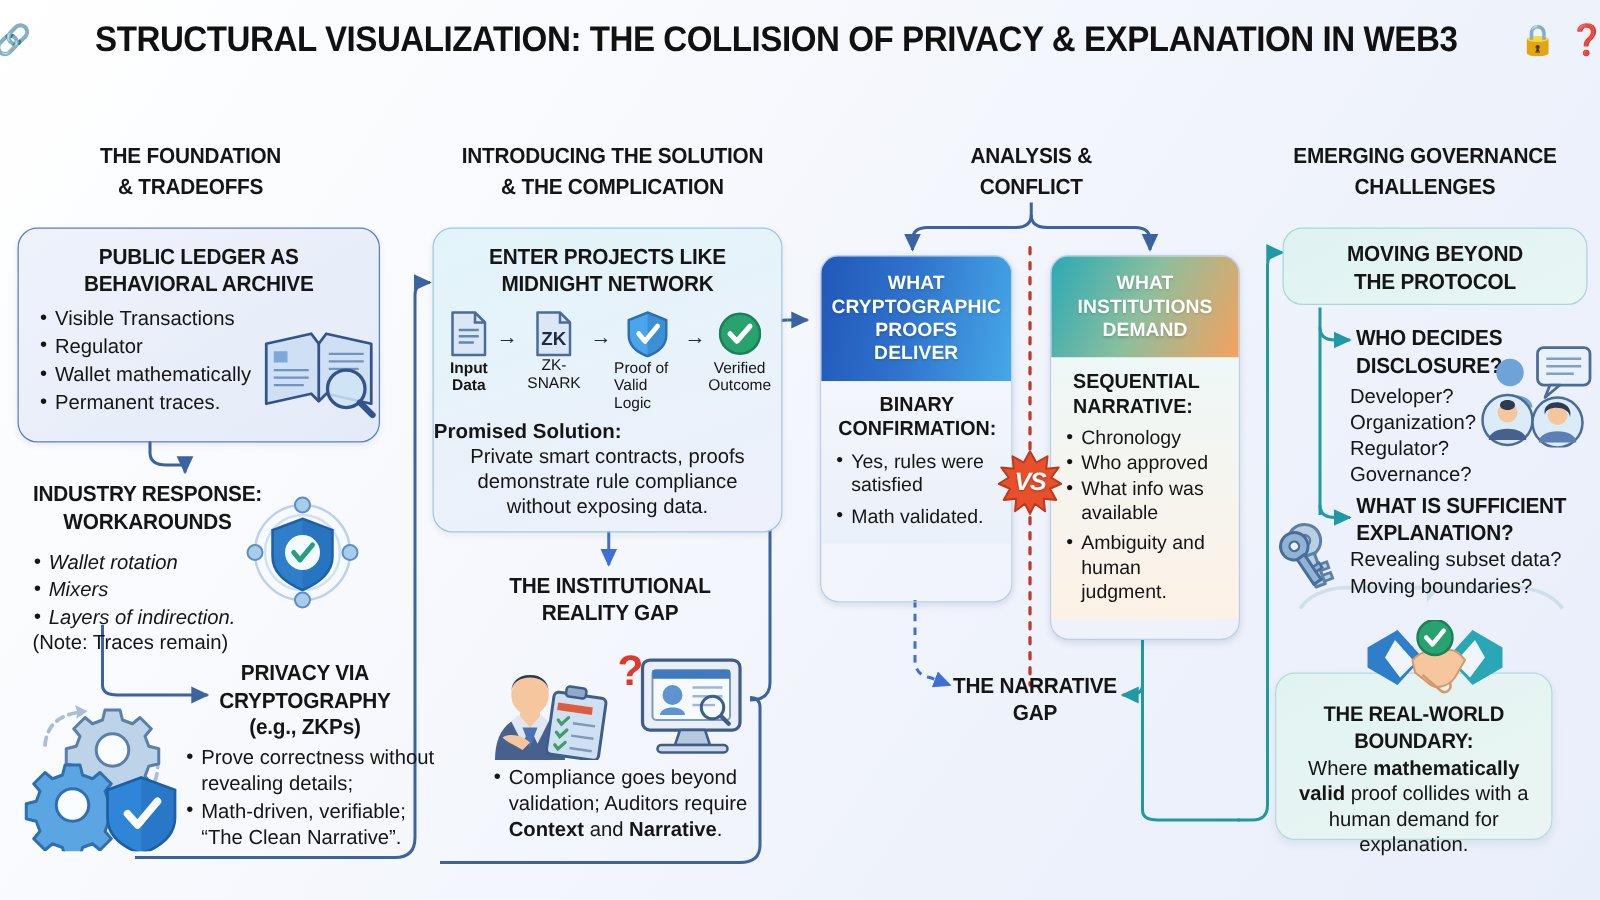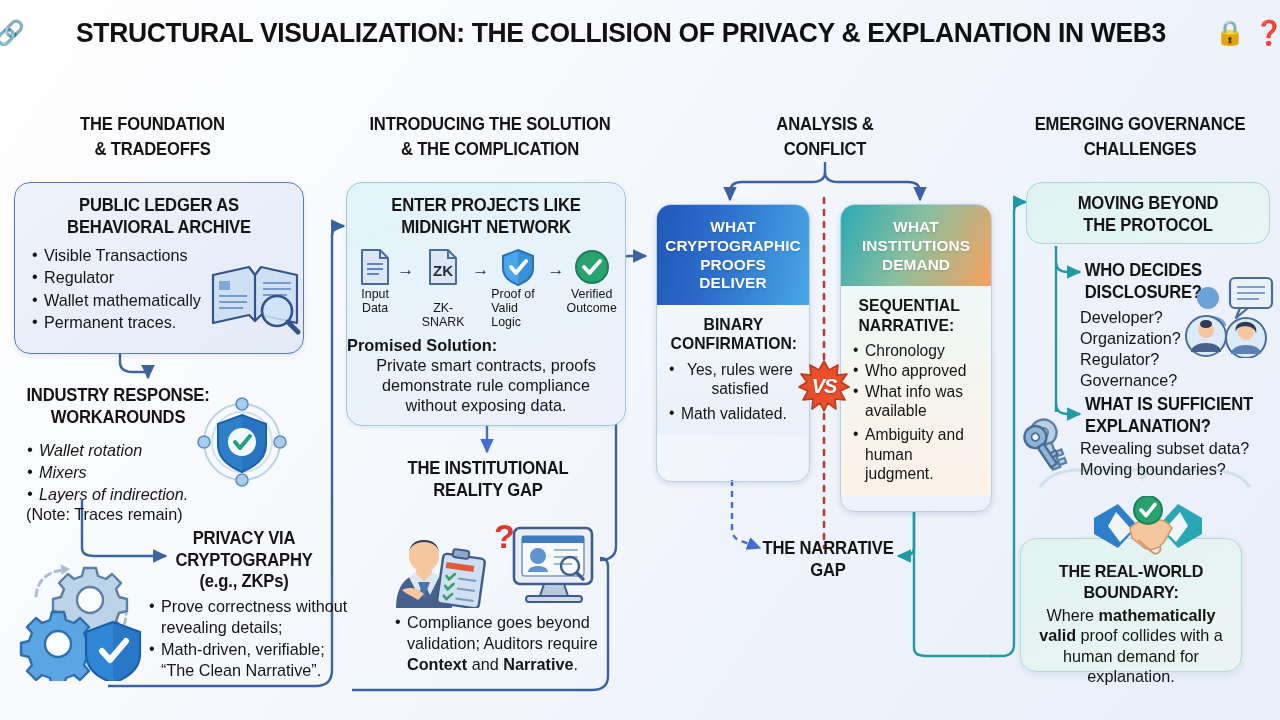--- a/index.html
+++ b/index.html
@@ -249,31 +249,31 @@
       <div style="width:46px; text-align:center;">
         <svg width="32" height="38" viewBox="0 0 32 38" style="display:block;margin:0 auto;">
           <path d="M3,2 H21 L29,10 V36 H3 Z" fill="#dbe7f6" stroke="#4a6c98" stroke-width="2" stroke-linejoin="round"></path>
           <path d="M21,2 V10 H29" fill="none" stroke="#4a6c98" stroke-width="2"></path>
           <g stroke="#5f86b5" stroke-width="2">
               <path d="M8,16 H24"></path>
               <path d="M8,21 H24"></path>
               <path d="M8,26 H20"></path>
             </g>
         </svg>
-        <div style="font-size:12.4px; line-height:1.12; margin-top:2px; white-space:pre-line;">Input
+        <div style="font-size:12.4px; line-height:1.12; margin-top:2px; white-space:pre-line;font-weight:bold;">Input
 Data</div>
       </div>
       <div style="font-size:17px; color:#1c2b3d; margin-top:12px;">→</div>
       <div style="width:62px; text-align:center;">
         <svg width="32" height="38" viewBox="0 0 32 38" style="display:block;margin:0 auto;">
           <path d="M3,2 H21 L29,10 V36 H3 Z" fill="#dbe7f6" stroke="#4a6c98" stroke-width="2" stroke-linejoin="round"></path>
           <path d="M21,2 V10 H29" fill="none" stroke="#4a6c98" stroke-width="2"></path>
           <text x="16" y="28" text-anchor="middle" font-family="Liberation Sans, sans-serif" font-size="15" font-weight="700" fill="#1c2b3d">ZK</text>
         </svg>
-        <div style="font-size:12.4px; line-height:1.12; margin-top:16px;">ZK-SNARK</div>
+        <div style="font-size:12.4px; line-height:1.12; margin-top:0;">ZK-SNARK</div>
       </div>
       <div style="font-size:17px; color:#1c2b3d; margin-top:12px;">→</div>
       <div style="width:62px; text-align:left;">
         <svg width="34" height="38" viewBox="0 0 34 38" style="display:block;margin:0 auto;">
           <path d="M17,2 L32,8 V20 C32,29 25,34 17,37 C9,34 2,29 2,20 V8 Z" fill="#4aa6e8" stroke="#2a6fb5" stroke-width="2"></path>
           <path d="M17,2 L32,8 V20 C32,29 25,34 17,37 Z" fill="#2a74bd" fill-opacity=".45"></path>
           <path d="M10,19 l5,6 l10,-12" fill="none" stroke="#fff" stroke-width="4" stroke-linecap="round" stroke-linejoin="round"></path>
         </svg>
         <div style="font-size:12.4px; line-height:1.12; margin-top:2px; white-space:pre-line;">Proof of
 Valid Logic</div>
@@ -345,21 +345,21 @@
 
   <div class="ccard left" style="left:656px; top:204px; width:154px; height:278px;">
     <div class="chead" style="white-space:pre-line;">WHAT
 CRYPTOGRAPHIC
 PROOFS
 DELIVER</div>
     <div class="cbody">
       <div class="csub" style="white-space:pre-line;">BINARY
 CONFIRMATION:</div>
       <ul class="bullets">
-        <li style="margin-bottom:5px;text-align:center;">Yes, rules were satisfied</li>
+        <li style="margin-bottom:5px;">Yes, rules were satisfied</li>
         <li>Math validated.</li>
       </ul>
     </div>
   </div>
 
   <div class="ccard right" style="left:840px; top:204px; width:152px; height:308px;">
     <div class="chead" style="white-space:pre-line;">WHAT
 INSTITUTIONS
 DEMAND</div>
     <div class="cbody">

